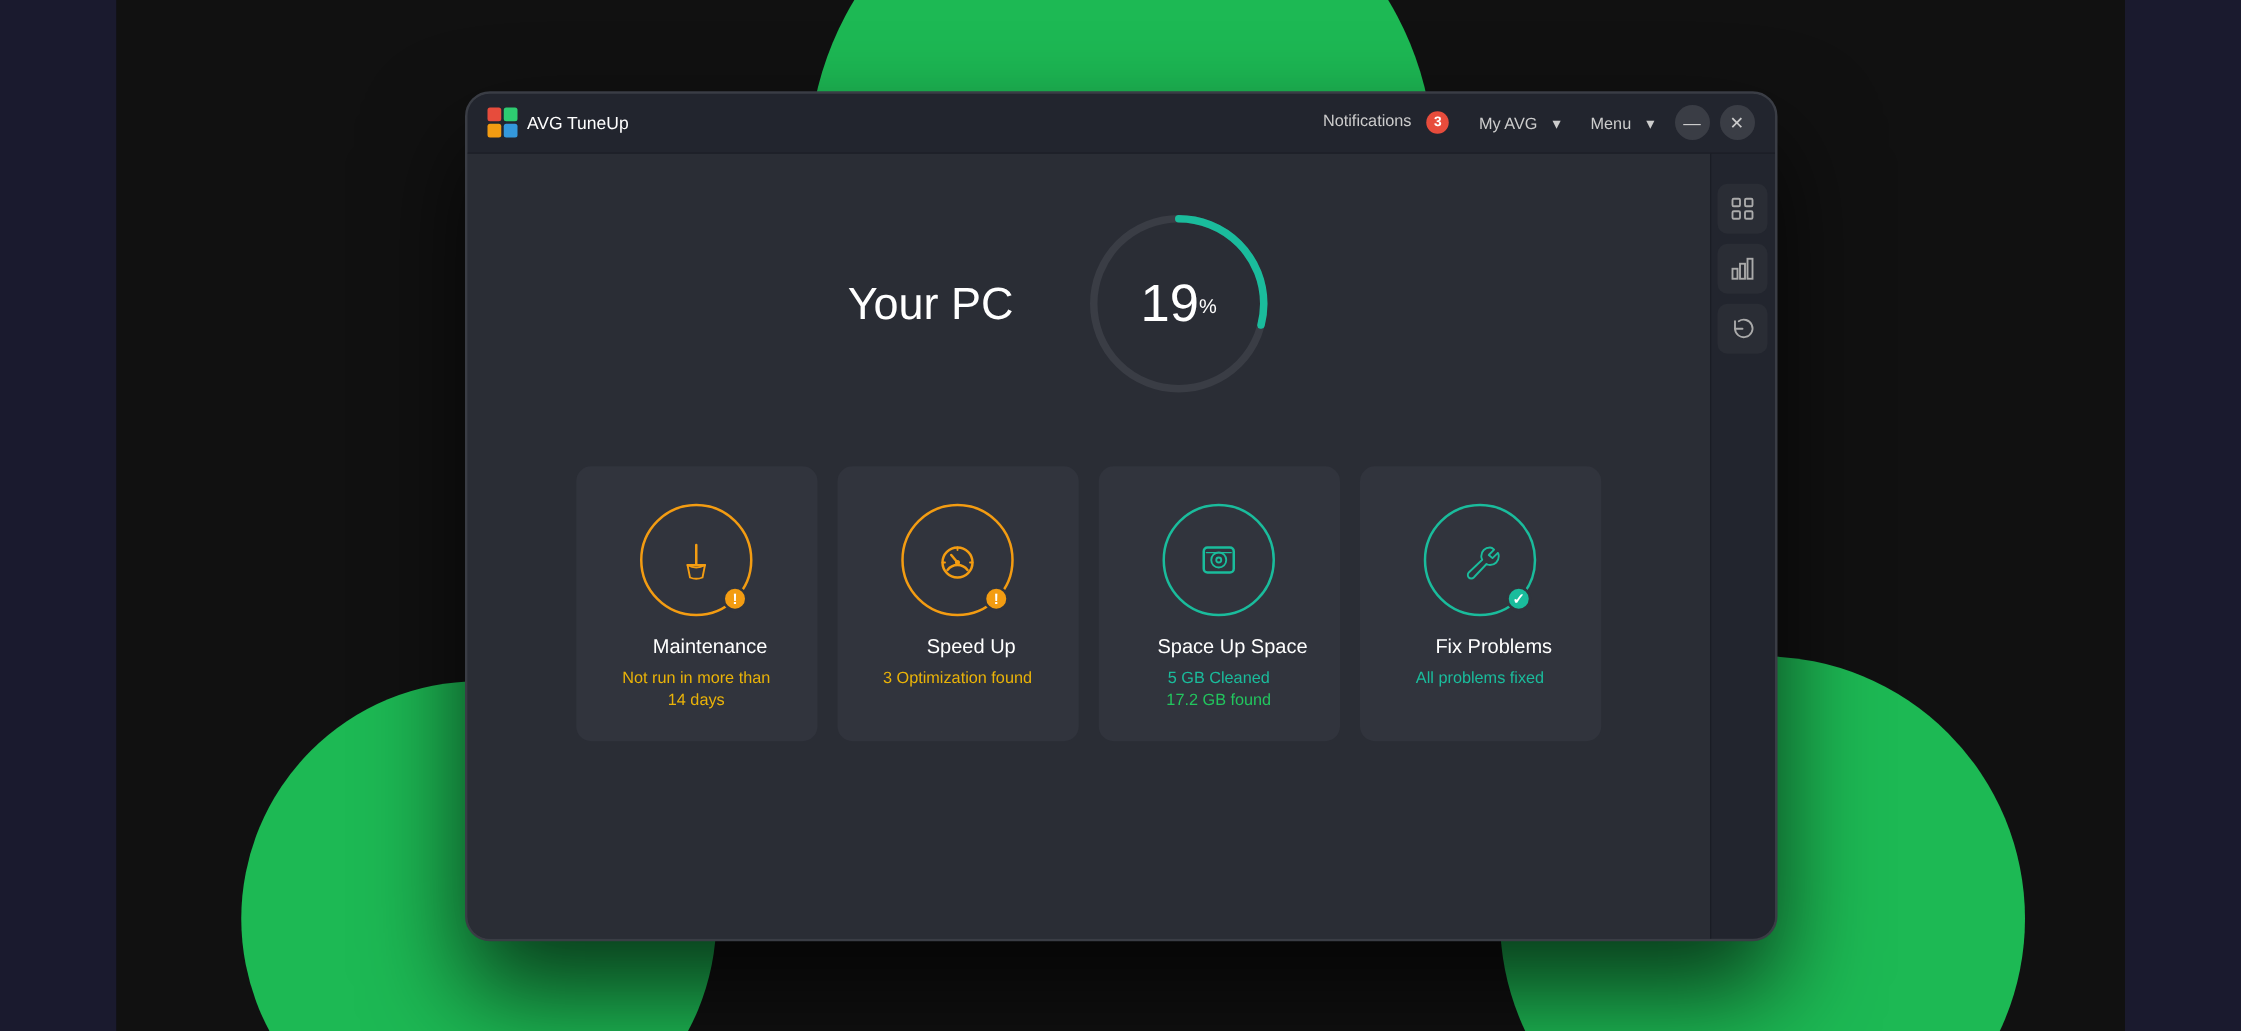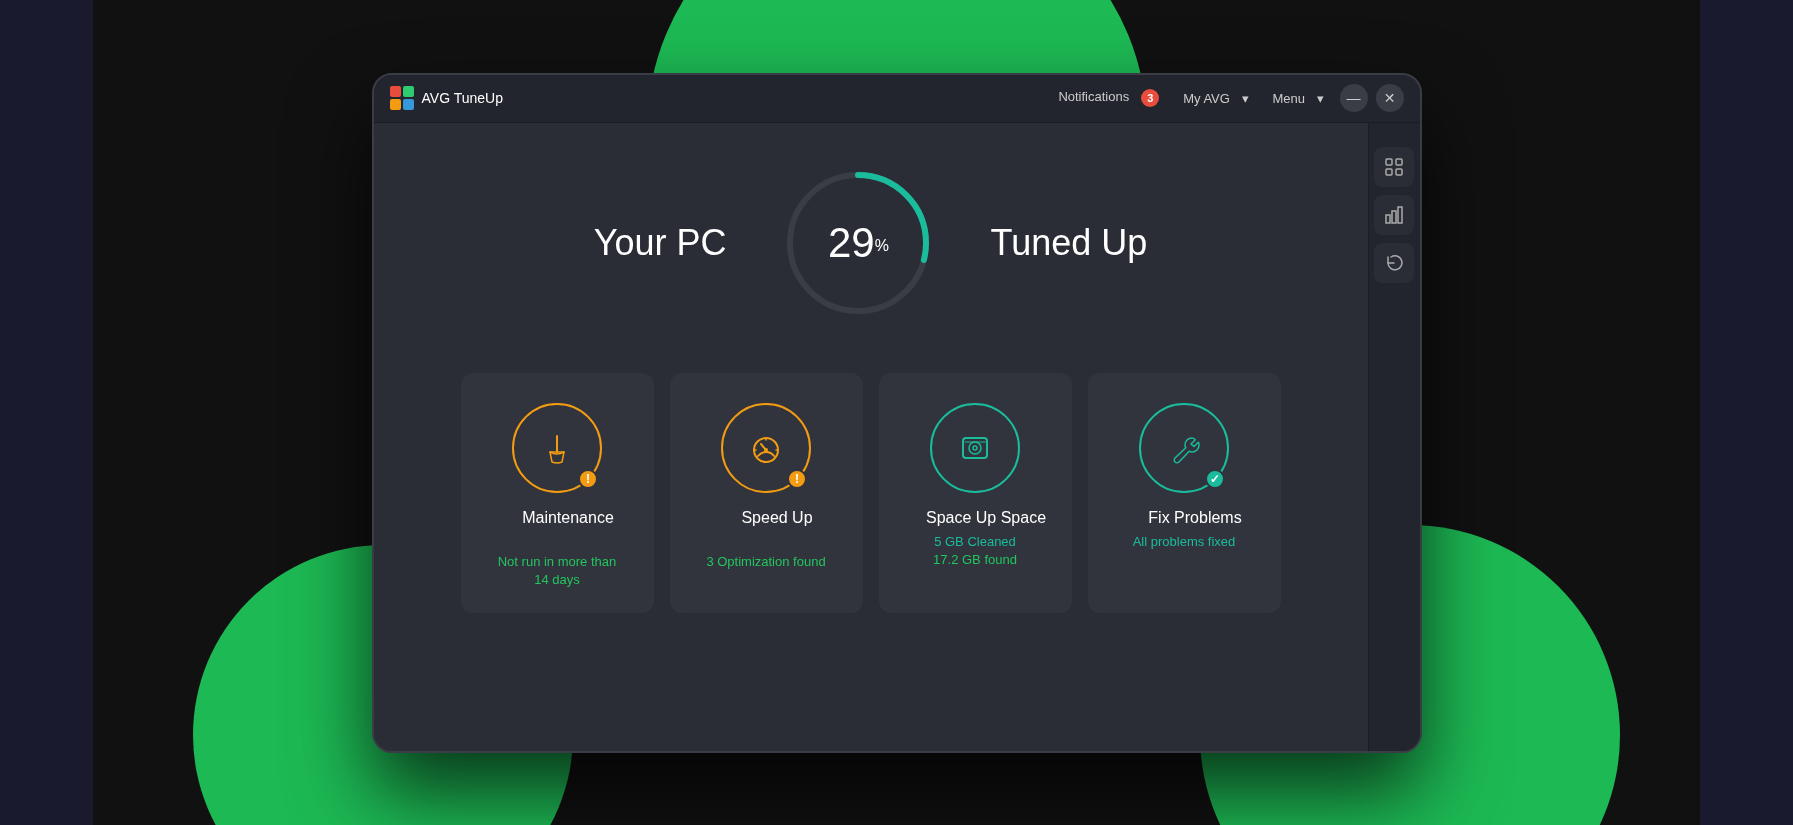--- a/index.html
+++ b/index.html
@@ -286,21 +286,21 @@
       margin-bottom: 6px;
       text-align: left;
       margin-left: 22px;
     }
 
     .card-subtitle {
       font-size: 13px;
       text-align: center;
       line-height: 1.4;
     }
-    .card-subtitle.orange { color: #22c55e; margin-top: 20px; }
+    .card-subtitle.orange { color: #eab308; }
     .card-subtitle.teal { color: #1abc9c; text-align: right; }
     .card-subtitle.gray { color: #22c55e; }
 
     
     .right-sidebar {
       width: 52px;
       background: #22252e;
       display: flex;
       flex-direction: column;
       align-items: center;
@@ -389,26 +389,25 @@
           <span class="hero-label">Your PC</span>
 
           <div class="progress-ring-container">
             <svg width="160" height="160" viewBox="0 0 160 160">
               <circle class="ring-track" cx="80" cy="80" r="68"></circle>
 
               <circle class="ring-fill" cx="80" cy="80" r="68" stroke-dasharray="123.9 303.4" stroke-dashoffset="0"></circle>
             </svg>
             <div class="progress-center">
               <span>
-                <span class="progress-number">29</span><span class="progress-percent">%</span>
+                <span class="progress-number">19</span><span class="progress-percent">%</span>
               </span>
             </div>
           </div>
 
-          <span class="hero-label">Tuned Up</span>
         </div>
 
         <div class="cards-row">
 
           <div class="card">
             <div class="card-icon-wrapper">
               <div class="card-icon-circle orange-ring">
                 <svg class="icon-svg orange-icon" viewBox="0 0 40 40">
 
                   <path d="M20 8 L20 24" stroke-width="2"></path>

